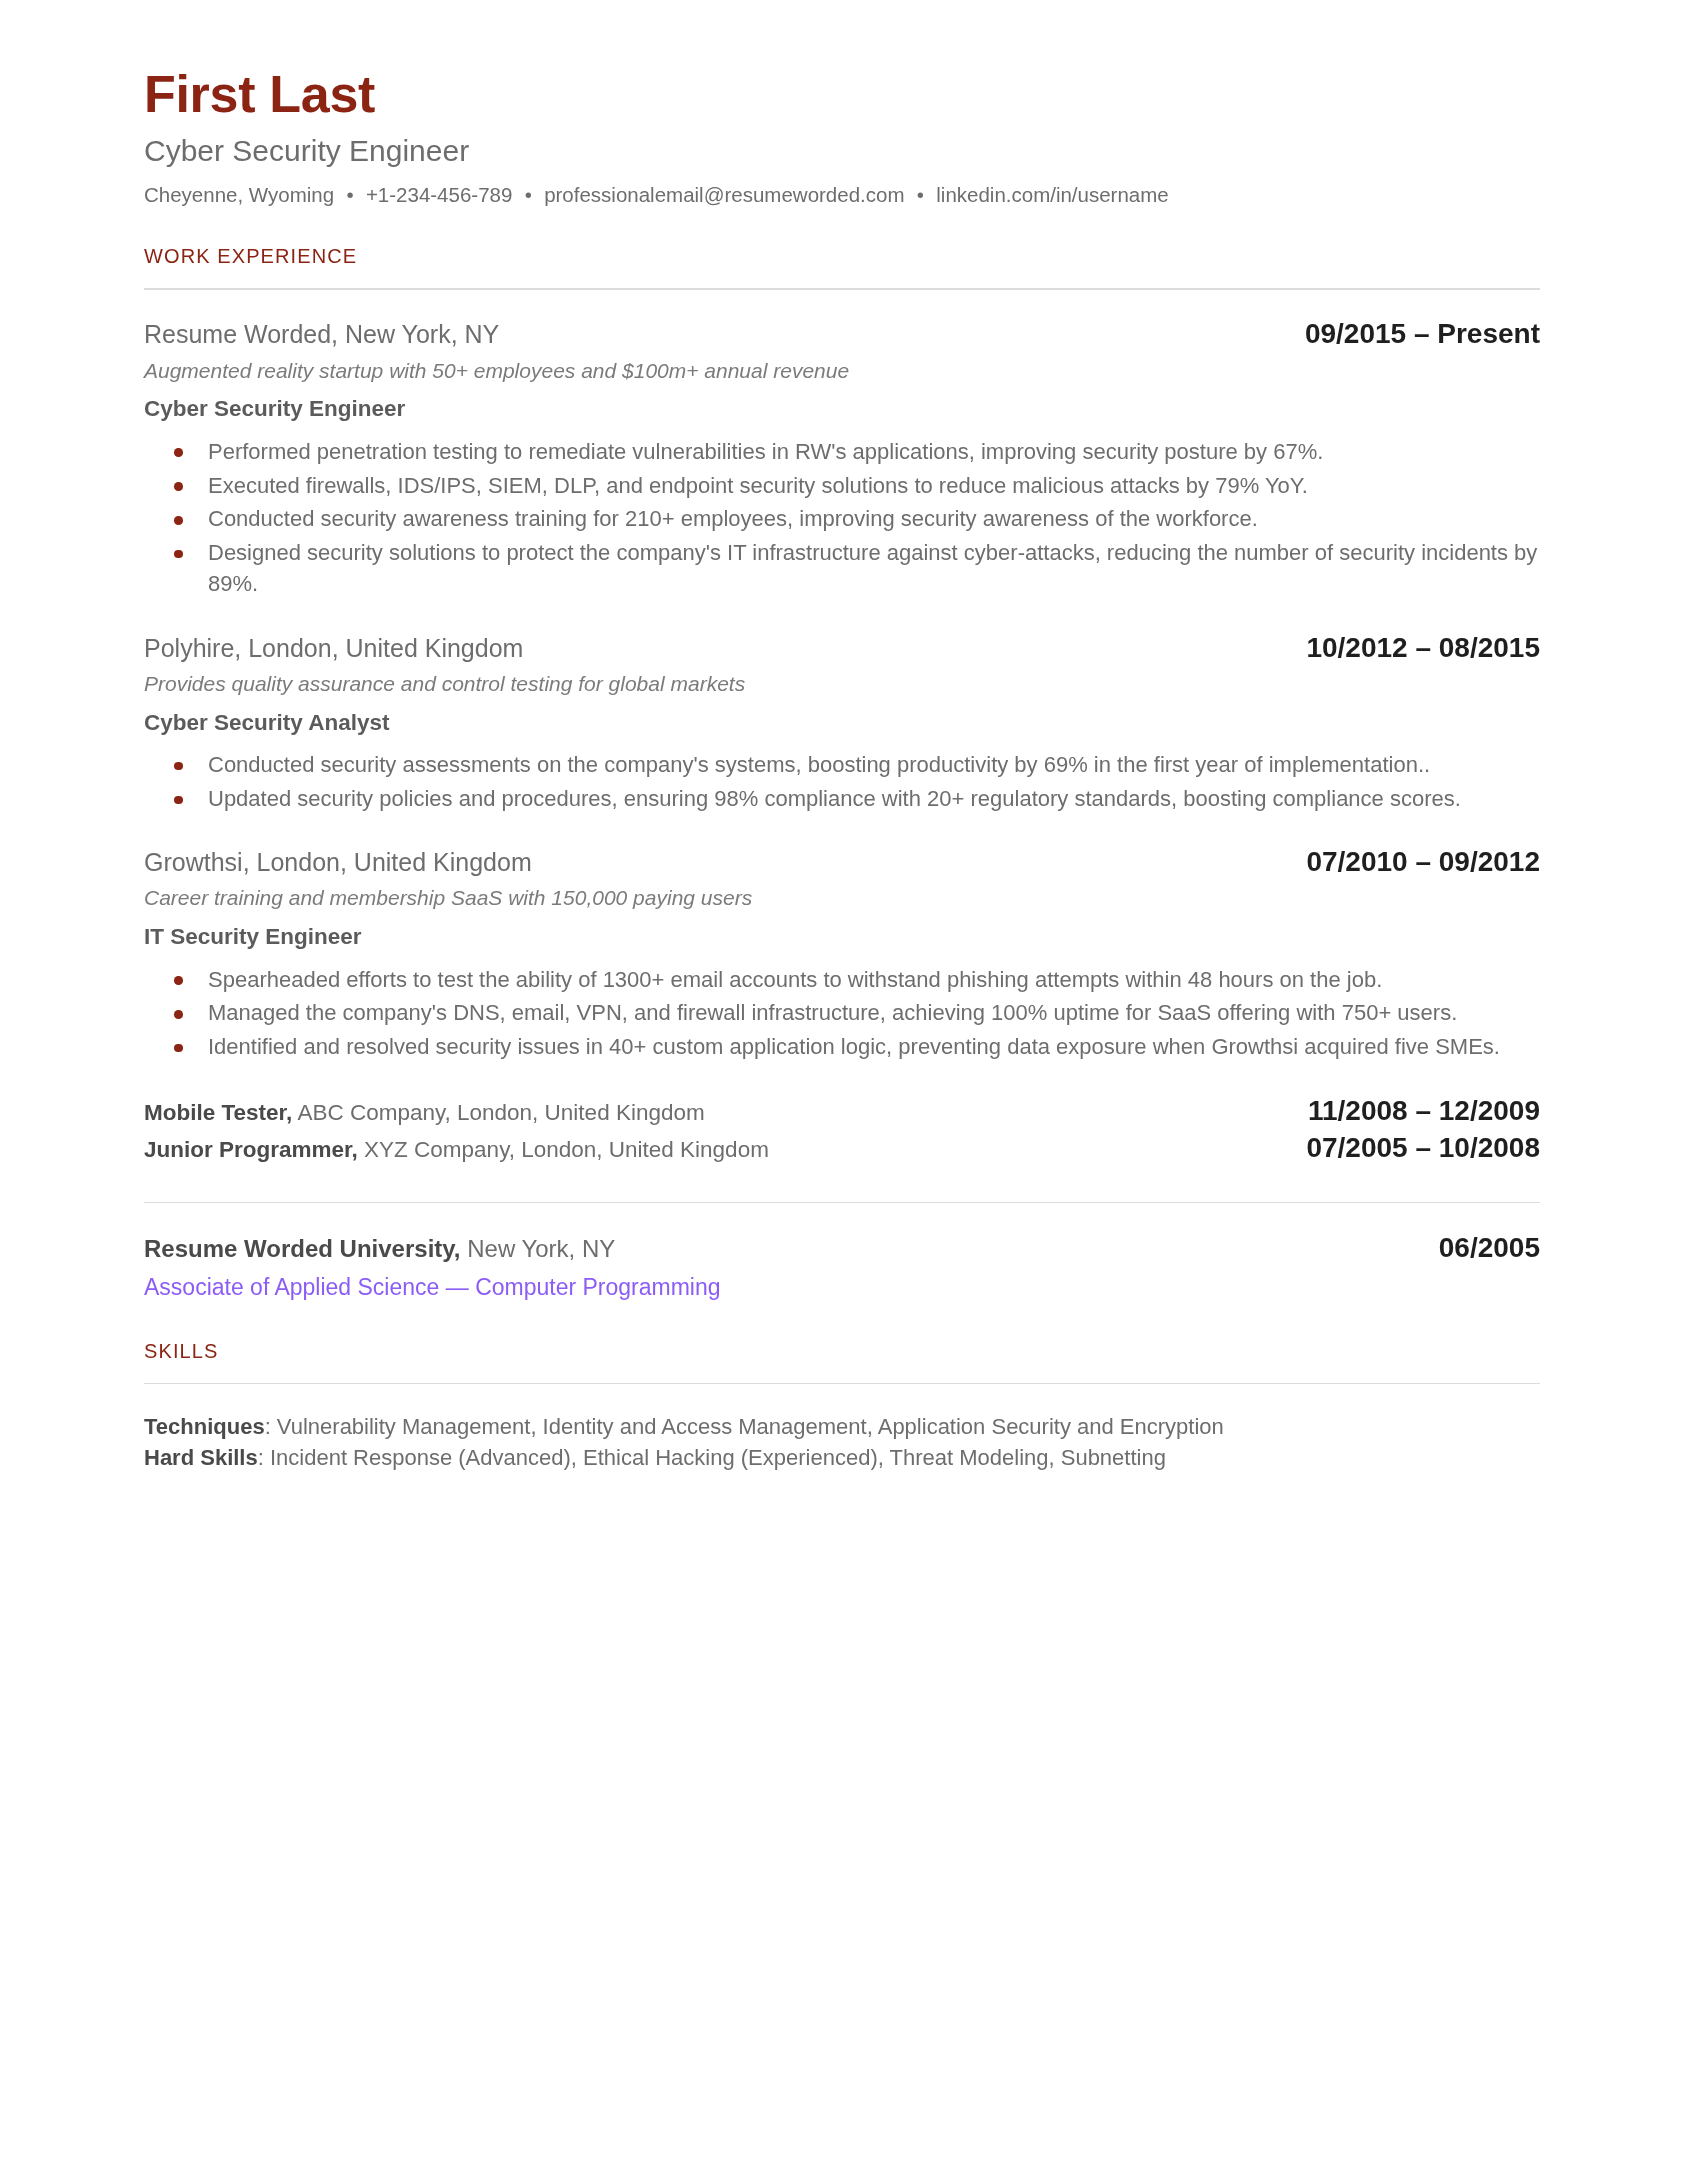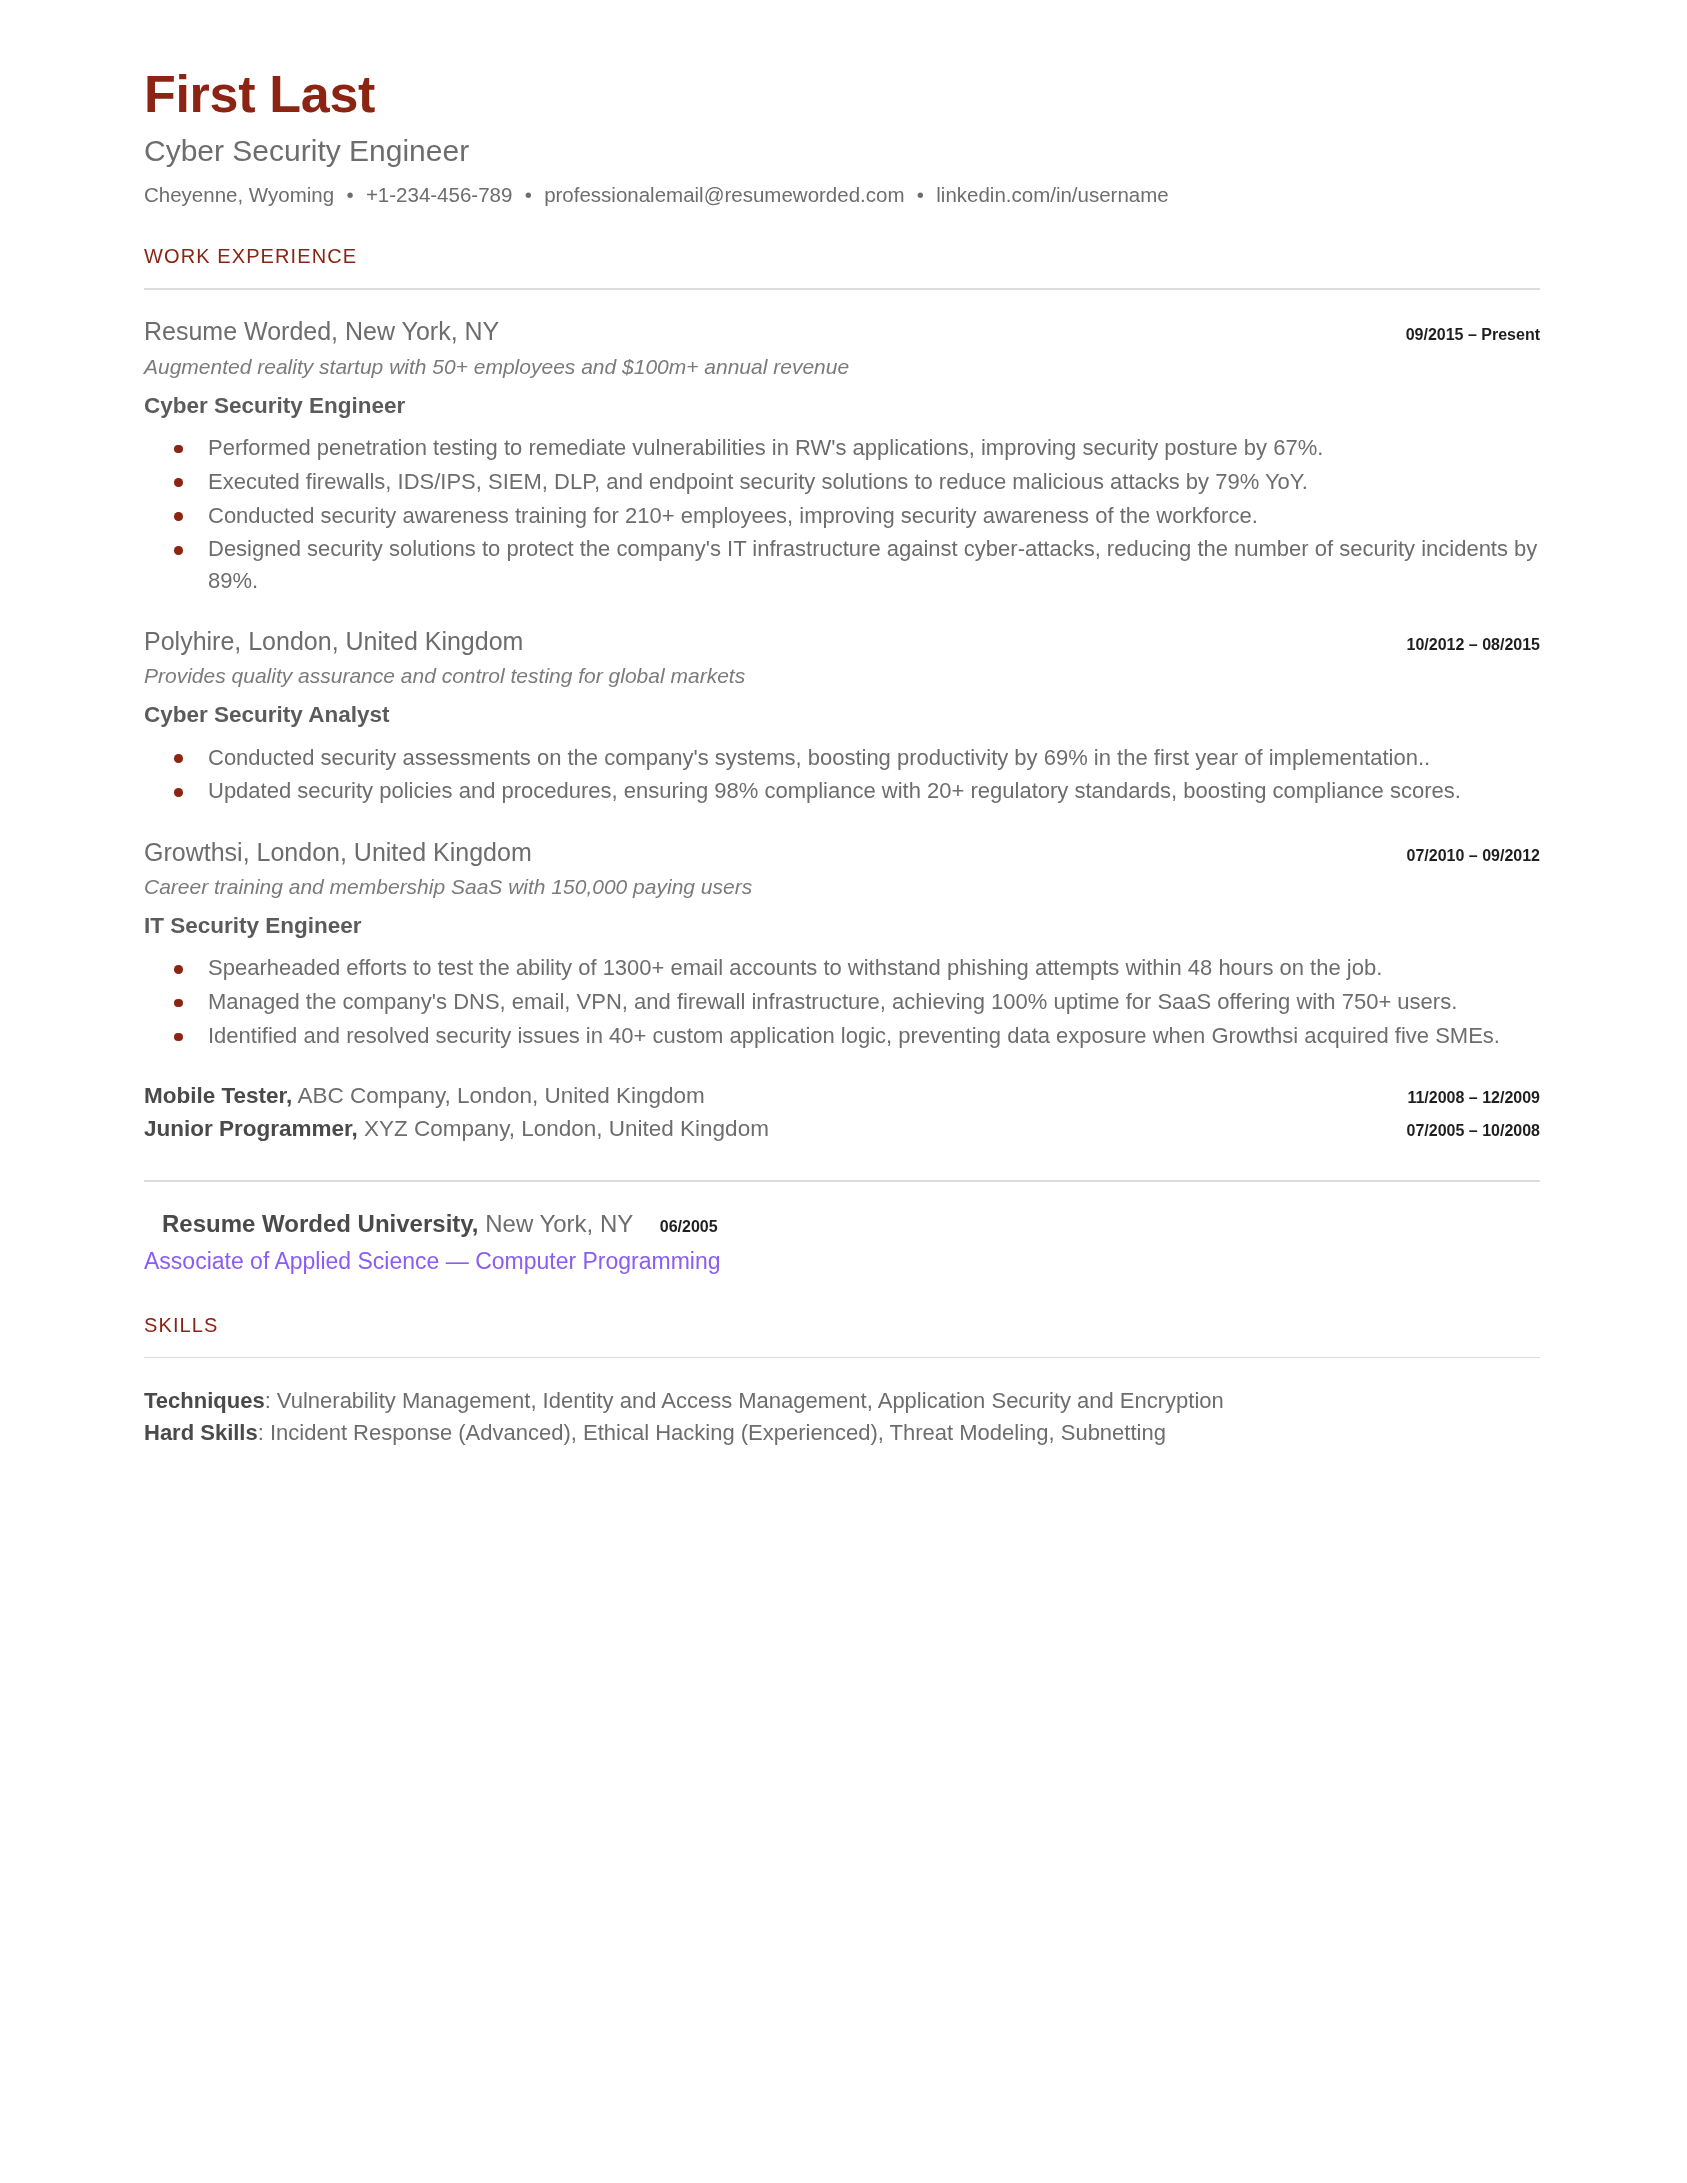--- a/index.html
+++ b/index.html
@@ -74,21 +74,21 @@
     align-items: baseline;
     width: 100%;
   }
   .company {
     font-size: 25px;
     color: #6d6d6d;
     font-weight: 400;
     line-height: 1.25;
   }
   .dates {
-    font-size: 16px;
+    font-size: 28px;
     color: #1f1f1f;
     font-weight: bold;
     white-space: nowrap;
     line-height: 1.25;
     padding-left: 26.5px;
   }
   .tagline {
     font-size: 21px;
     font-style: italic;
     color: #7b7b7b;
@@ -142,24 +142,23 @@
   }
   .short-left b {
     color: #4a4a4a;
     font-weight: bold;
   }
   .short-rows { margin-top: 26.5px; }
 
   
   .edu-head {
     display: flex;
-    justify-content: flex-start;
+    justify-content: space-between;
     align-items: baseline;
     width: 100%;
-    margin-left: 18px;
   }
   .edu-school {
     font-size: 24px;
     color: #6d6d6d;
     line-height: 1.3;
   }
   .edu-school b { color: #4a4a4a; font-weight: bold; }
   .edu-degree {
     font-size: 23px;
     color: #8b5cf6;

